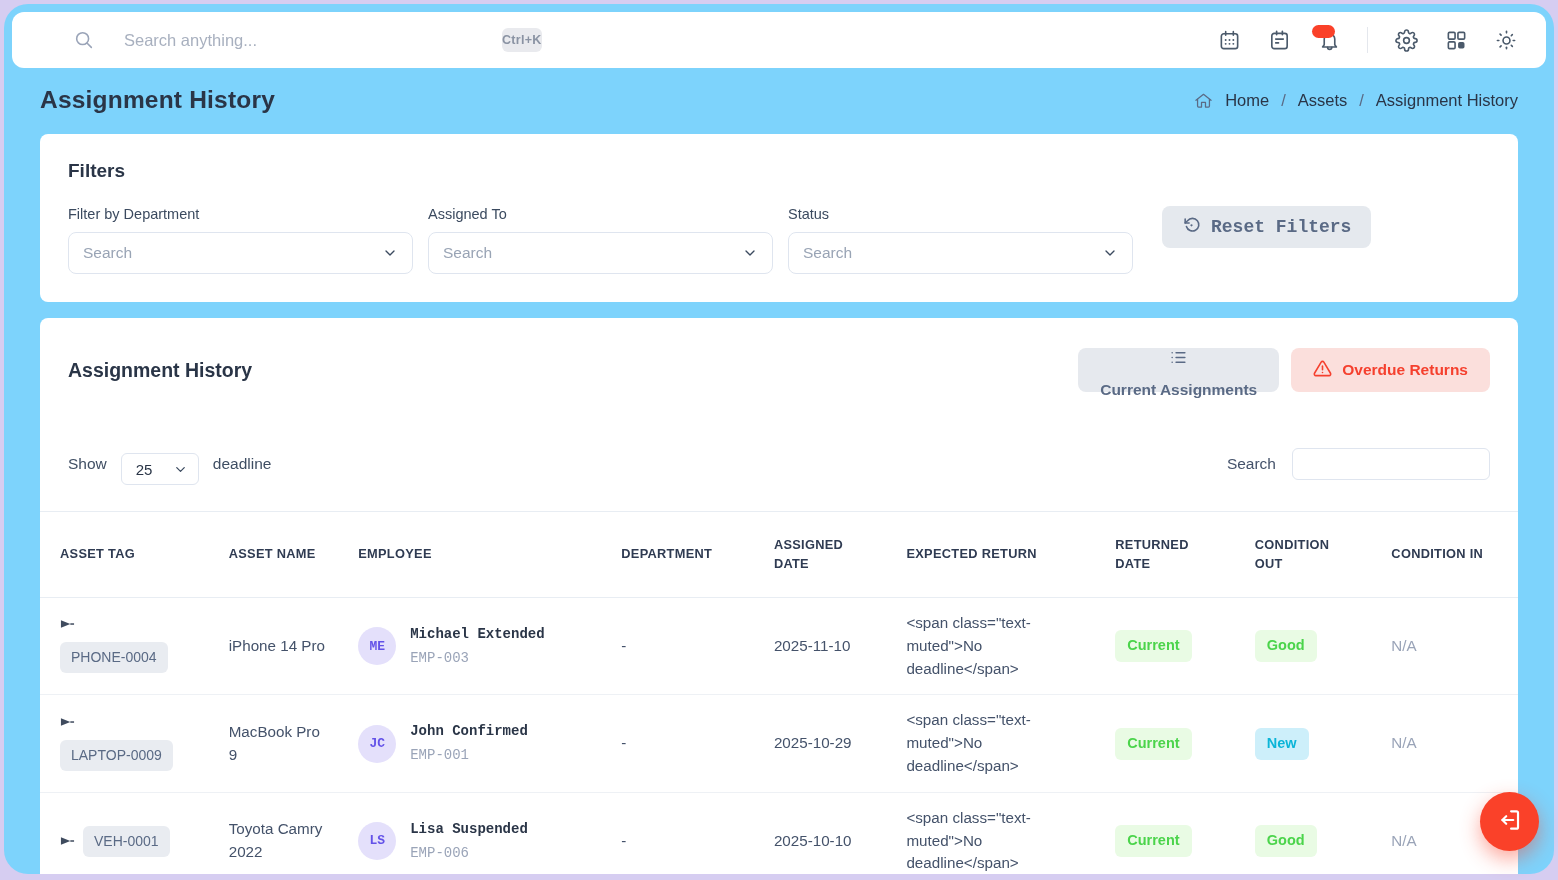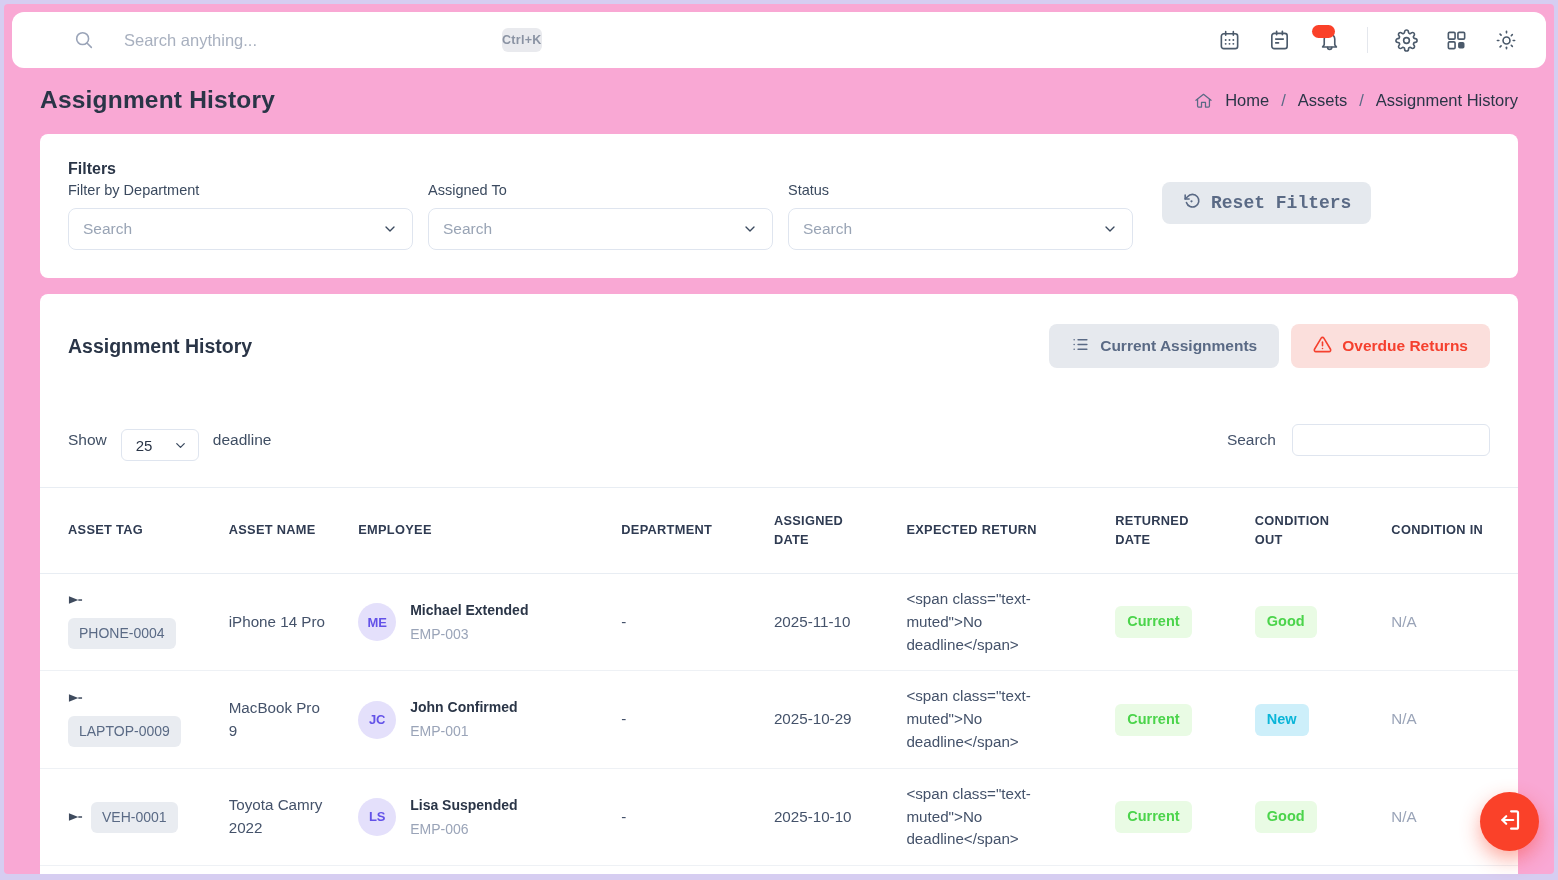--- a/index.html
+++ b/index.html
@@ -1,20 +1,20 @@
 <!DOCTYPE html>
 <html><head>
 <meta charset="utf-8">
 <style>
   * { margin:0; padding:0; box-sizing:border-box; }
   html,body { width:1558px; height:880px; overflow:hidden; }
   body { background:#d6cdf1; font-family:"Liberation Sans", sans-serif; position:relative; }
 
   .app { position:absolute; left:4px; top:4px; right:4px; bottom:6px;
-         background:#f9a8d4; border-radius:4px; overflow:hidden; }
+         background:#7dd3fc; border-radius:24px; overflow:hidden; }
 
   
   .topbar { margin:8px; height:56px; background:#fff; border-radius:12px;
             display:flex; align-items:center; padding:0 28px 0 60px; }
   .search-wrap { display:flex; align-items:center; gap:28px; }
   .search-input { border:none; outline:none; font-size:16.5px; width:350px; color:#2a3547;
                   font-family:"Liberation Sans", sans-serif; background:transparent; }
   .search-input::placeholder { color:#a8b0bf; }
   .kbd { background:#e9eaee; color:#8a93a3; font-size:12.5px; font-weight:600;
          padding:5px 0; border-radius:6px; letter-spacing:.3px; }
@@ -31,21 +31,21 @@
   .page-head { margin-top:18px; display:flex; align-items:center; justify-content:space-between; }
   .page-title { font-size:24.5px; font-weight:700; color:#2a3547; letter-spacing:.2px; }
   .breadcrumb { display:flex; align-items:center; gap:12px; font-size:16.5px; color:#2a3547; }
   .breadcrumb .sep { color:#5a6a85; }
   .crumb { cursor:pointer; }
   .home-ic svg { stroke:#5a6a85; fill:none; stroke-width:1.6; stroke-linecap:round; stroke-linejoin:round; display:block; }
 
   
   .card { background:#fff; border-radius:8px; }
   .filters-card { margin-top:20px; padding:26px 28px 28px; }
-  .filters-title { font-size:16px; font-weight:700; color:#2a3547; margin-bottom:4px; }
+  .filters-title { font-size:19px; font-weight:700; color:#2a3547; margin-bottom:24px; }
   .filters-row { display:flex; gap:15px; }
   .filter-field { width:345px; }
   .filter-label { font-size:14.5px; color:#3b4a5f; margin-bottom:10px; }
   .select-box { height:42px; border:1px solid #dfe5ef; border-radius:8px; background:#fff;
                 display:flex; align-items:center; justify-content:space-between;
                 padding:0 14px; cursor:pointer; }
   .select-box .ph { color:#99a4b5; font-size:15.5px; }
   .chev svg { stroke:#3b4a5f; fill:none; stroke-width:2; stroke-linecap:round; stroke-linejoin:round; display:block; }
   .reset-btn { height:42px; margin-left:14px; background:#e5e9ee; border:none; border-radius:8px;
                color:#5a6a85; font-size:18px; font-weight:600; padding:0 20px;
@@ -55,50 +55,50 @@
 
   
   .history-card { margin-top:16px; padding-top:30px; height:600px; }
   .hist-head { padding:0 28px; display:flex; align-items:center; justify-content:space-between; }
   .hist-title { font-size:19.5px; font-weight:700; color:#2a3547; }
   .hist-buttons { display:flex; gap:12px; }
   .btn { height:44px; border:none; border-radius:8px; font-size:15.5px; font-weight:600;
          padding:0 22px; display:flex; align-items:center; gap:10px; cursor:pointer;
          font-family:"Liberation Sans", sans-serif; }
   .btn svg { fill:none; stroke-width:2; stroke-linecap:round; stroke-linejoin:round; }
-  .btn-gray { background:#e6e9ee; color:#5a6a85; }
+  .btn-gray { background:#e6e9ee; color:#5a6a85;flex-direction:column; }
   .btn-gray svg { stroke:#5a6a85; }
   .btn-red { background:#fbdfdc; color:#f5402e; }
   .btn-red svg { stroke:#f5402e; }
 
   .table-controls { padding:0 28px; margin-top:50px; display:flex; align-items:center; }
   .show-group { display:flex; align-items:center; gap:14px; font-size:15.5px; color:#3f4e63; }
   .mini-select { width:78px; height:32px; border:1px solid #dfe5ef; border-radius:6px;
                  display:flex; align-items:center; justify-content:space-between;
                  padding:0 10px 0 14px; font-size:15px; color:#2a3547; cursor:pointer; background:#fff;margin-top:11px; }
   .search-group { margin-left:auto; display:flex; align-items:center; gap:16px;
                   font-size:15.5px; color:#44526a; }
   .table-search { width:198px; height:32px; border:1px solid #dfe5ef; border-radius:6px;
                   outline:none; padding:0 10px; font-size:15px; color:#2a3547;
                   font-family:"Liberation Sans", sans-serif; }
 
   
   table { width:100%; border-collapse:collapse; margin-top:26px; table-layout:fixed; }
   thead th { text-align:left; font-size:12.8px; font-weight:700; color:#2f3b52;
              text-transform:uppercase; letter-spacing:.3px; line-height:1.45;
              padding:24px 16px; border-top:1px solid #e8edf3; border-bottom:1px solid #e8edf3; }
-  th:first-child, td:first-child { padding-left:28px;margin-top:12px; }
+  th:first-child, td:first-child { padding-left:20px;margin-top:12px; }
   th:last-child, td:last-child { padding-right:28px; }
   tbody td { padding:14px 16px; font-size:15.2px; color:#44526a; vertical-align:middle;
              border-bottom:1px solid #eef1f5; line-height:1.5; }
   .tag-wrap { display:flex; align-items:center; flex-wrap:wrap; gap:12px 8px; width:122px; }
   .flag-ic svg { display:block; }
   .tag-badge { background:#e9ecf1; color:#5a6a85; font-size:14px; padding:5px 11px;
                border-radius:6px; white-space:nowrap; }
-  .emp { display:flex; align-items:center; gap:14px; }
+  .emp { display:flex; align-items:center; gap:14px;font-family:Liberation Mono, monospace; }
   .avatar { width:38px; height:38px; border-radius:50%; background:#e4e0fb; color:#6352e8;
             font-size:13px; font-weight:700; display:flex; align-items:center; justify-content:center;
             flex-shrink:0; }
   .emp-name { font-size:14px; font-weight:700; color:#2a3547; }
   .emp-id { font-size:14px; color:#9aa4b8; margin-top:3px; }
   .badge { display:inline-block; font-size:14.5px; font-weight:600; padding:5px 12px; border-radius:6px; }
   .badge[data-variant="good"], .badge[data-variant="current"] { background:#e9fbe4; color:#4bd44b; }
   .badge[data-variant="new"] { background:#cdeffa; color:#0bb5d8; }
   .na { color:#9aa4b8; }
 

